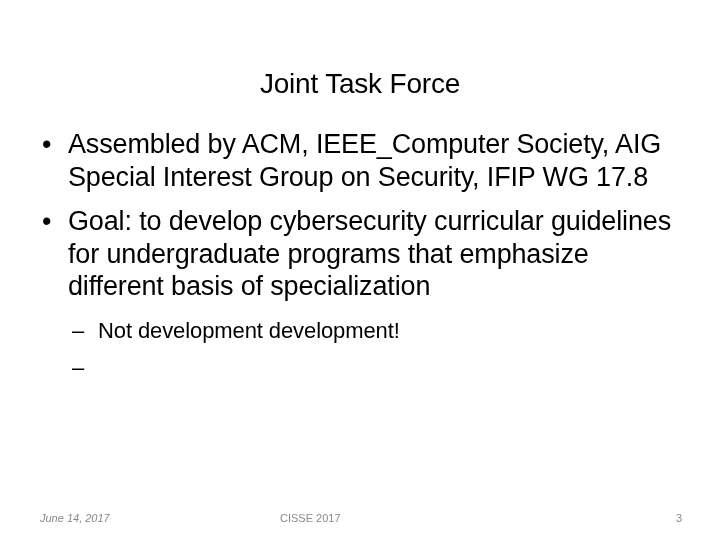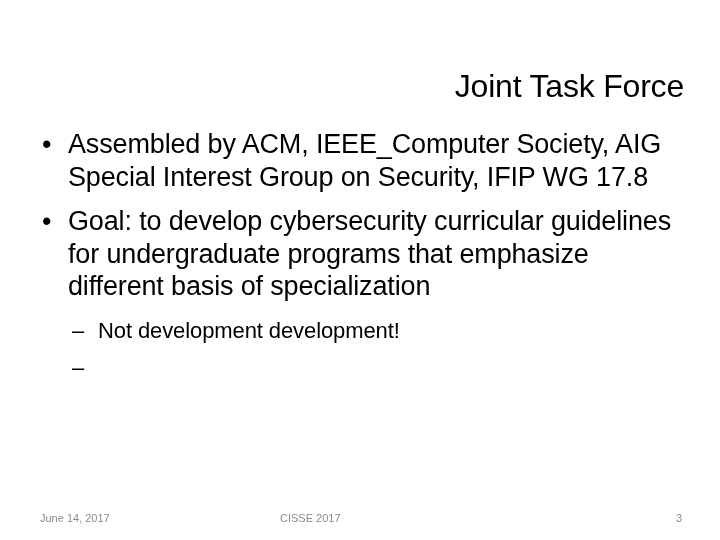--- a/index.html
+++ b/index.html
@@ -19,22 +19,22 @@
     height: 540px;
     background: #ffffff;
   }
 
   
   .slide-title {
     position: absolute;
     left: 36px;
     top: 42px;
     width: 648px;
-    text-align: right;
-    font-size: 32px;
+    text-align: center;
+    font-size: 28px;
     line-height: 46px;
     color: #000000;
     font-weight: normal;
     letter-spacing: -0.2px;
     white-space: nowrap;
   }
 
   
   .body-area {
     position: absolute;
@@ -92,20 +92,21 @@
     height: 20px;
     font-size: 11px;
     line-height: 20px;
     color: #8a8a8a;
   }
   .footer-date {
     position: absolute;
     left: 40px;
     top: 0;
     white-space: nowrap;
+    font-style: italic;
   }
   .footer-center {
     position: absolute;
     left: 280px;
     top: 0;
     width: 160px;
     text-align: left;
     white-space: nowrap;
   }
   .footer-page {

